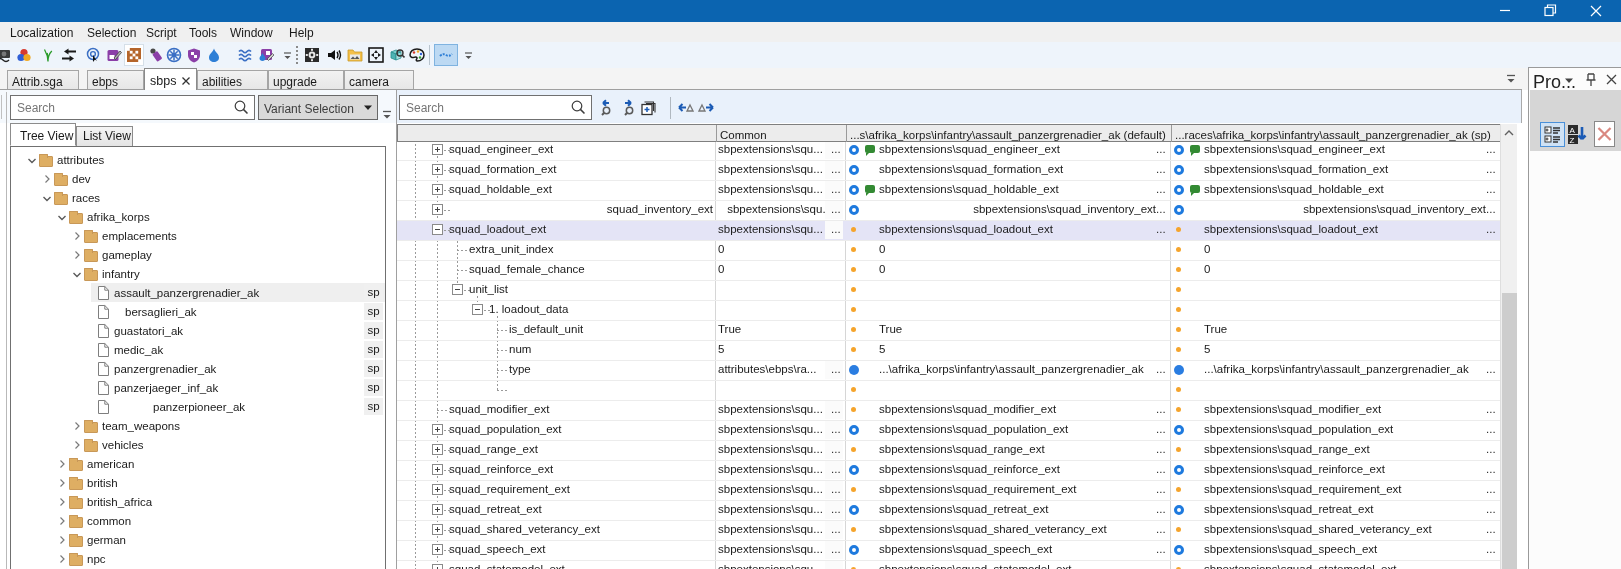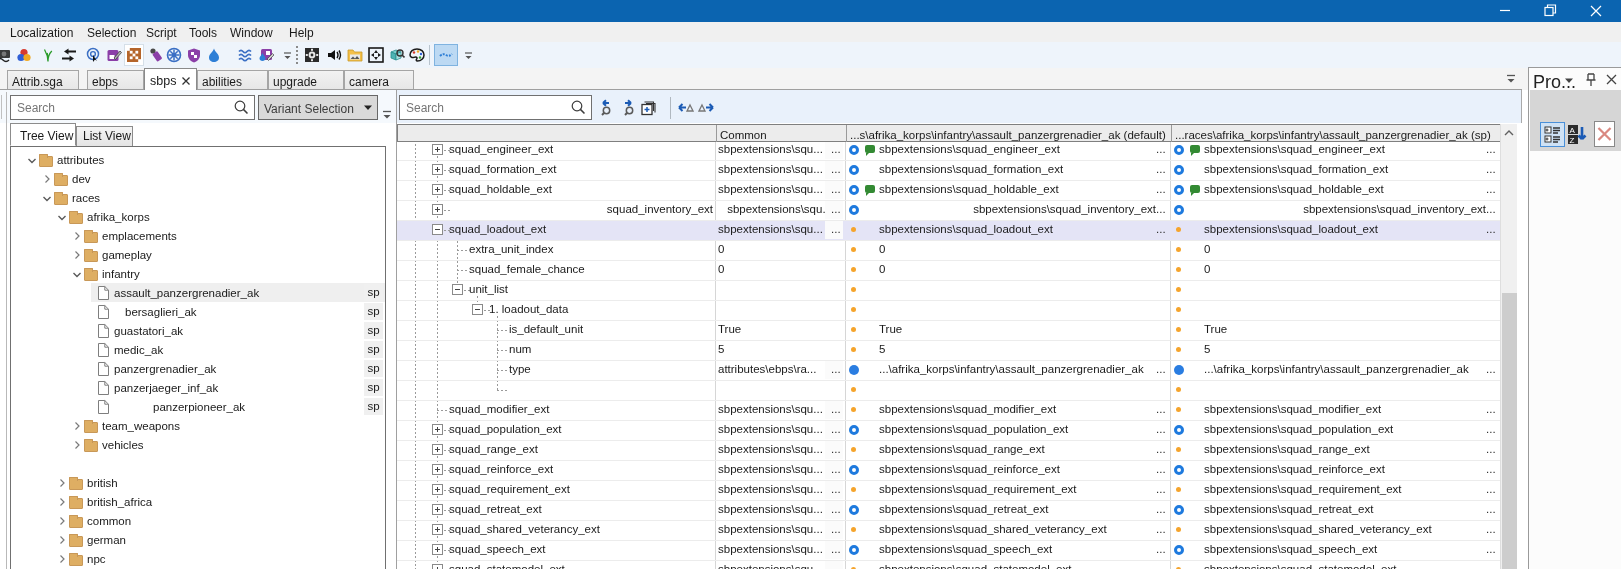--- a/index.html
+++ b/index.html
@@ -357,20 +357,27 @@
       <div class="folder" style="left:73px;"></div>
       <div class="lbl" style="left:91px;">team_weapons</div>
     </div>
 <div class="trow" style="top:288px;">
       <div class="chev" style="left:59px;"><svg width="14" height="14" viewBox="0 0 14 14">
           <path d="M5.5 3.5 L9 7 L5.5 10.5" fill="none" stroke="#7a7a7a" stroke-width="1.2"></path>
         </svg></div>
       <div class="folder" style="left:73px;"></div>
       <div class="lbl" style="left:91px;">vehicles</div>
     </div>
+<div class="trow" style="top:307px;">
+      <div class="chev" style="left:44px;"><svg width="14" height="14" viewBox="0 0 14 14">
+          <path d="M5.5 3.5 L9 7 L5.5 10.5" fill="none" stroke="#7a7a7a" stroke-width="1.2"></path>
+        </svg></div>
+      <div class="folder" style="left:58px;"></div>
+      <div class="lbl" style="left:76px;">american</div>
+    </div>
 <div class="trow" style="top:345px;">
       <div class="chev" style="left:44px;"><svg width="14" height="14" viewBox="0 0 14 14">
           <path d="M5.5 3.5 L9 7 L5.5 10.5" fill="none" stroke="#7a7a7a" stroke-width="1.2"></path>
         </svg></div>
       <div class="folder" style="left:58px;"></div>
       <div class="lbl" style="left:76px;">british_africa</div>
     </div>
 <div class="trow" style="top:326px;">
       <div class="chev" style="left:44px;"><svg width="14" height="14" viewBox="0 0 14 14">
           <path d="M5.5 3.5 L9 7 L5.5 10.5" fill="none" stroke="#7a7a7a" stroke-width="1.2"></path>

